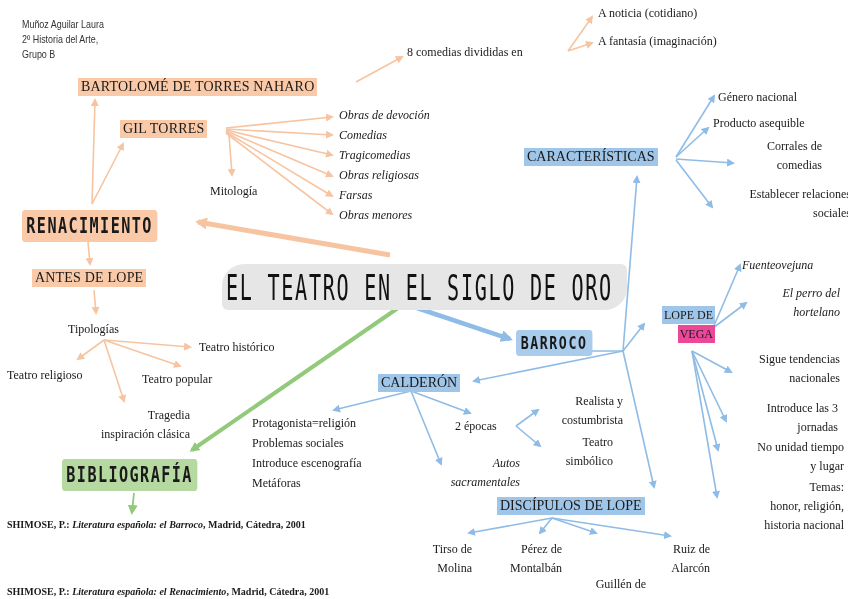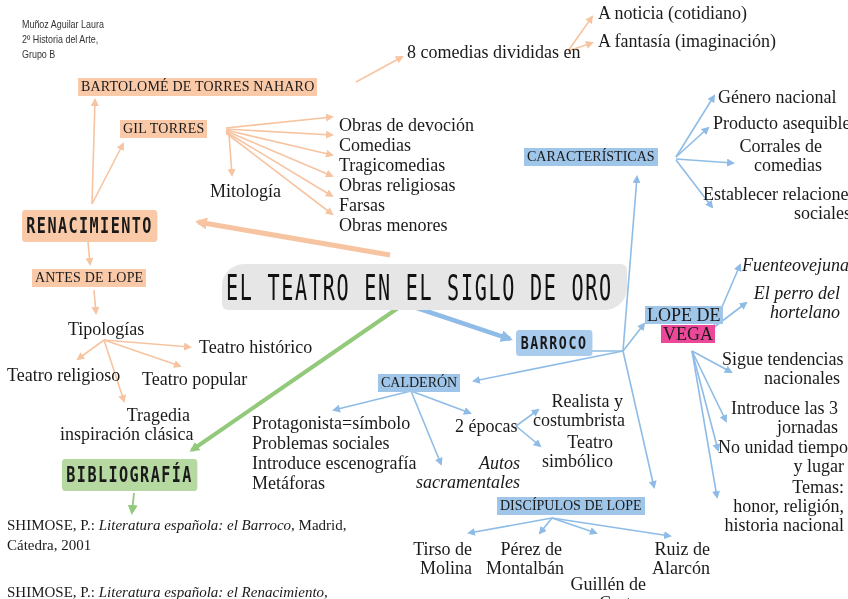--- a/index.html
+++ b/index.html
@@ -1,34 +1,34 @@
 <!DOCTYPE html>
 <html><head>
 <meta charset="utf-8">
 <style>
   html, body { margin: 0; padding: 0; background: #ffffff; }
   body { width: 848px; height: 599px; position: relative; overflow: hidden;
          font-family: "Liberation Serif", serif; color: #1a1a1a; }
   .abs { position: absolute; white-space: nowrap; }
-  .serif { font-family: "Liberation Serif", serif; font-size: 18px; line-height: 19px; }
+  .serif { font-family: "Liberation Serif", serif; font-size: 12px; line-height: 19px; }
   .center { text-align: right; }
   .italic { font-style: italic; }
   svg.links { position: absolute; left: 0; top: 0; width: 848px; height: 599px; }
   .author { font-family: "Liberation Sans", sans-serif; font-size: 10.5px; line-height: 15px; color: #333; transform: scaleX(0.85); transform-origin: left top; }
   .tag-orange { background: #f9c9a8; padding: 0 3px; font-size: 14px; line-height: 18px; letter-spacing: 0.2px; }
   .tag-blue { background: #9fc5e8; padding: 0 3px; font-size: 14px; line-height: 18px; }
   .big-label { font-family: "DejaVu Sans Mono", monospace; font-weight: bold; letter-spacing: 2px; border-radius: 4px; padding: 2px 6px; }
   .renac { background: #f9c9a8; font-size: 21px; line-height: 28px; transform: scaleX(0.72); transform-origin: left top; }
   .barroco { background: #a9cbec; font-size: 17px; line-height: 22px; transform: scaleX(0.78); transform-origin: left top; }
   .biblio { background: #b6d9a2; font-size: 21px; line-height: 28px; transform: scaleX(0.72); transform-origin: left top; }
   .title-bg { position: absolute; left: 222px; top: 264px; width: 405px; height: 46px; background: #e6e6e6;
               border-radius: 22px 6px 22px 6px; }
   .title { font-family: "DejaVu Sans Mono", monospace; font-size: 36px; line-height: 46px; color: #111;
            transform: scaleX(0.56); transform-origin: left top; letter-spacing: 3px; }
-  .ref { font-size: 15px; line-height: 20px; white-space: normal; width: 360px; }
+  .ref { font-size: 10px; line-height: 20px; white-space: normal; width: 360px; font-weight: bold; }
 </style>
 </head>
 <body>
 
 <svg class="links" viewBox="0 0 848 599">
   <defs>
     <marker id="ao" markerWidth="8" markerHeight="8" refX="6" refY="4" orient="auto" markerUnits="userSpaceOnUse">
       <path d="M0,0 L8,4 L0,8 z" fill="#f7c4a1"></path>
     </marker>
     <marker id="ab" markerWidth="8" markerHeight="8" refX="6" refY="4" orient="auto" markerUnits="userSpaceOnUse">
@@ -129,21 +129,21 @@
 
 <div class="abs big-label renac" style="left:22px; top:210px;">RENACIMIENTO</div>
 
 <div class="abs serif tag-orange" style="left:78px; top:78px;">BARTOLOMÉ DE TORRES NAHARO</div>
 <div class="abs serif" style="left:407px; top:43px;">8 comedias divididas en</div>
 <div class="abs serif" style="left:598px; top:4px;">A noticia (cotidiano)</div>
 <div class="abs serif" style="left:598px; top:32px;">A fantasía (imaginación)</div>
 
 <div class="abs serif tag-orange" style="left:120px; top:120px;">GIL TORRES</div>
 <div class="abs serif" style="left:210px; top:182px;">Mitología</div>
-<div class="abs serif" style="left:339px; top:115px; line-height:20px;">
+<div class="abs serif" style="left:339px; top:105px; line-height:20px;font-style:italic;">
   <div>Obras de devoción</div>
   <div>Comedias</div>
   <div>Tragicomedias</div>
   <div>Obras religiosas</div>
   <div>Farsas</div>
   <div>Obras menores</div>
 </div>
 
 <div class="abs serif tag-orange" style="left:32px; top:269px;">ANTES DE LOPE</div>
 <div class="abs serif" style="left:68px; top:320px;">Tipologías</div>
@@ -191,21 +191,21 @@
   <div>y lugar</div>
 </div>
 <div class="abs serif center" style="left:720px; top:478px; width:124px;">
   <div>Temas:</div>
   <div>honor, religión,</div>
   <div>historia nacional</div>
 </div>
 
 <div class="abs serif tag-blue" style="left:378px; top:374px;">CALDERÓN</div>
 <div class="abs serif" style="left:252px; top:413px; line-height:20px;">
-  <div>Protagonista=símbolo</div>
+  <div>Protagonista=religión</div>
   <div>Problemas sociales</div>
   <div>Introduce escenografía</div>
   <div>Metáforas</div>
 </div>
 <div class="abs serif italic center" style="left:410px; top:454px; width:110px;">
   <div>Autos</div>
   <div>sacramentales</div>
 </div>
 <div class="abs serif" style="left:455px; top:417px;">2 épocas</div>
 <div class="abs serif center" style="left:533px; top:392px; width:90px;">

